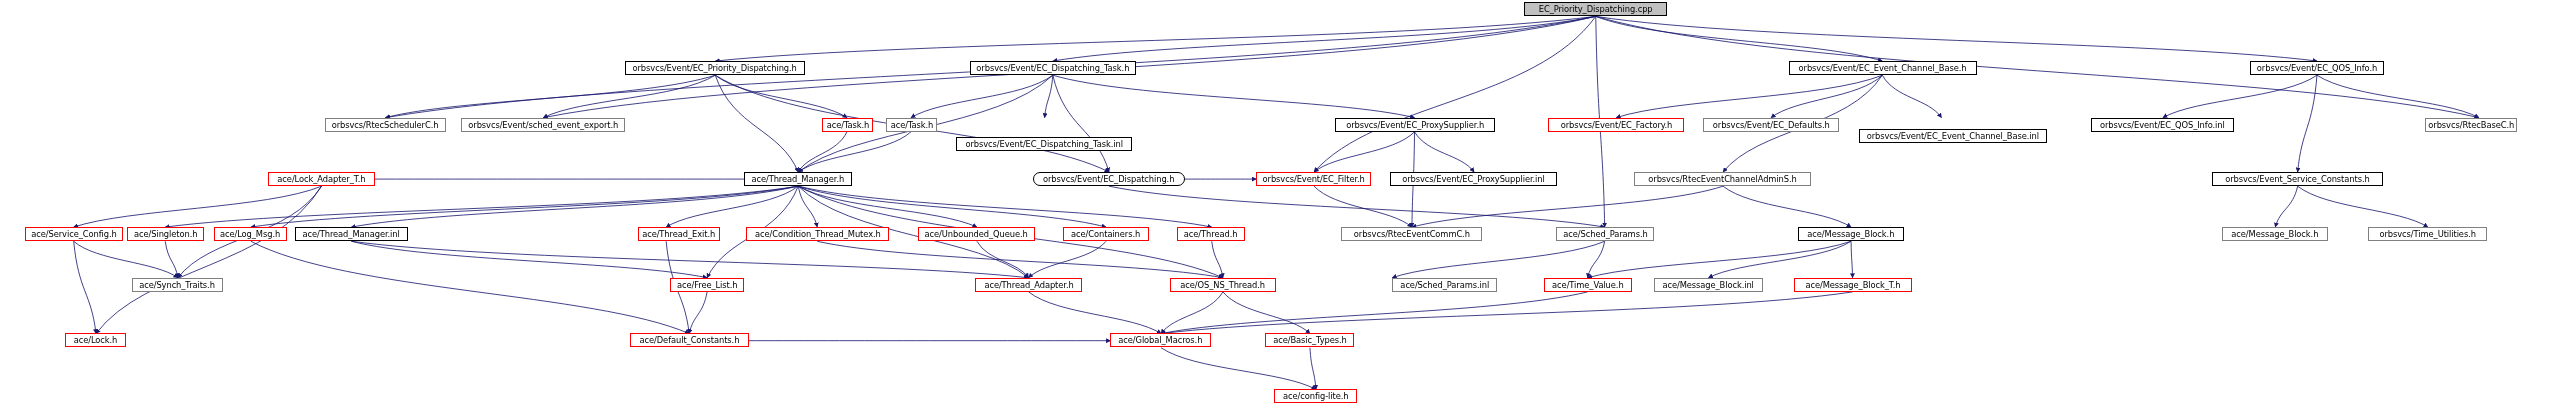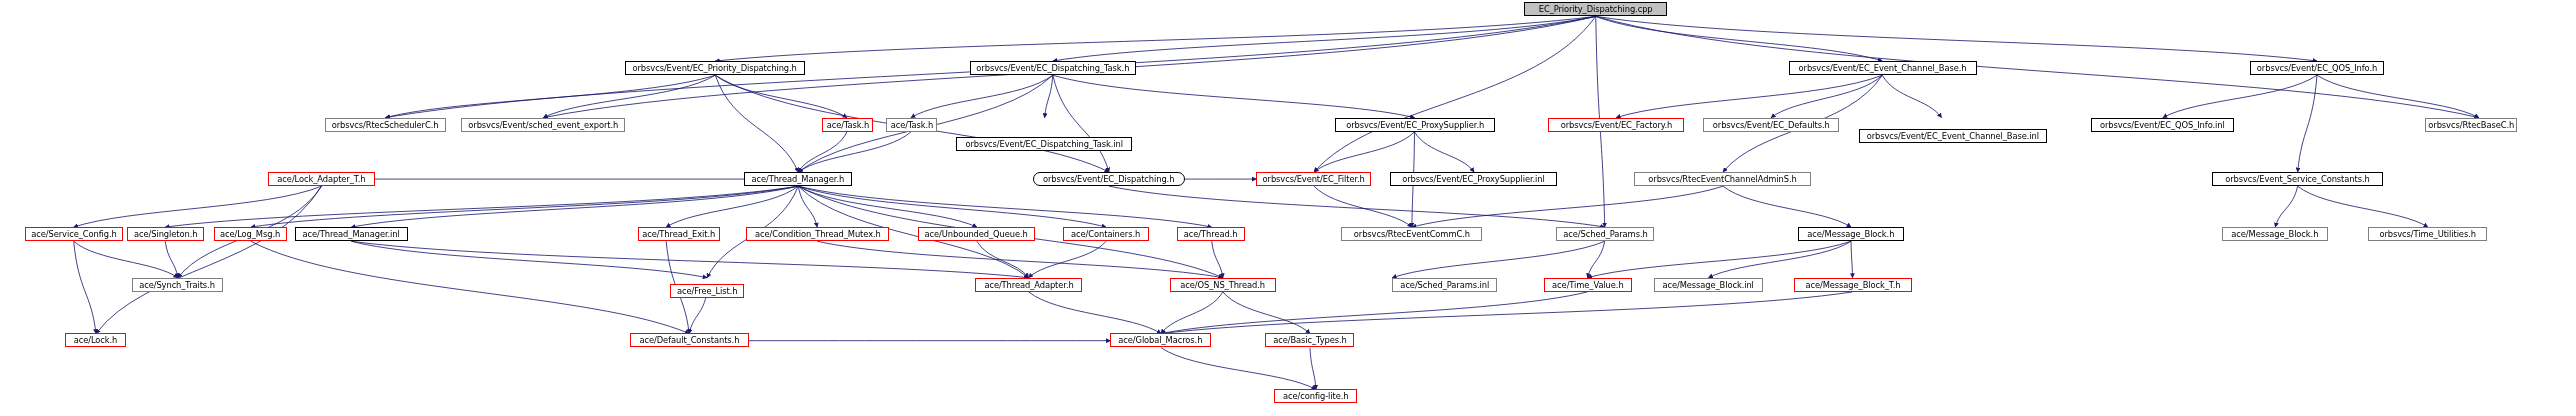--- a/index.html
+++ b/index.html
@@ -255,21 +255,21 @@
       </div>
       <div class="node grey" style="left: 2222px; top: 227px; width: 106px;">
         <span class="node-label">ace/Message_Block.h</span>
       </div>
       <div class="node grey" style="left: 2368px; top: 227px; width: 119px;">
         <span class="node-label">orbsvcs/Time_Utilities.h</span>
       </div>
       <div class="node grey" style="left: 132px; top: 278px; width: 91px;">
         <span class="node-label">ace/Synch_Traits.h</span>
       </div>
-      <div class="node red" style="left: 670px; top: 284px; width: 74px; justify-content: center;">
+      <div class="node red" style="left: 670px; top: 278px; width: 74px; justify-content: center;">
         <span class="node-label">ace/Free_List.h</span>
       </div>
       <div class="node red" style="left: 975px; top: 278px; width: 107px;">
         <span class="node-label">ace/Thread_Adapter.h</span>
       </div>
       <div class="node red" style="left: 1170px; top: 278px; width: 106px;">
         <span class="node-label">ace/OS_NS_Thread.h</span>
       </div>
       <div class="node grey" style="left: 1392px; top: 278px; width: 105px;">
         <span class="node-label">ace/Sched_Params.inl</span>

